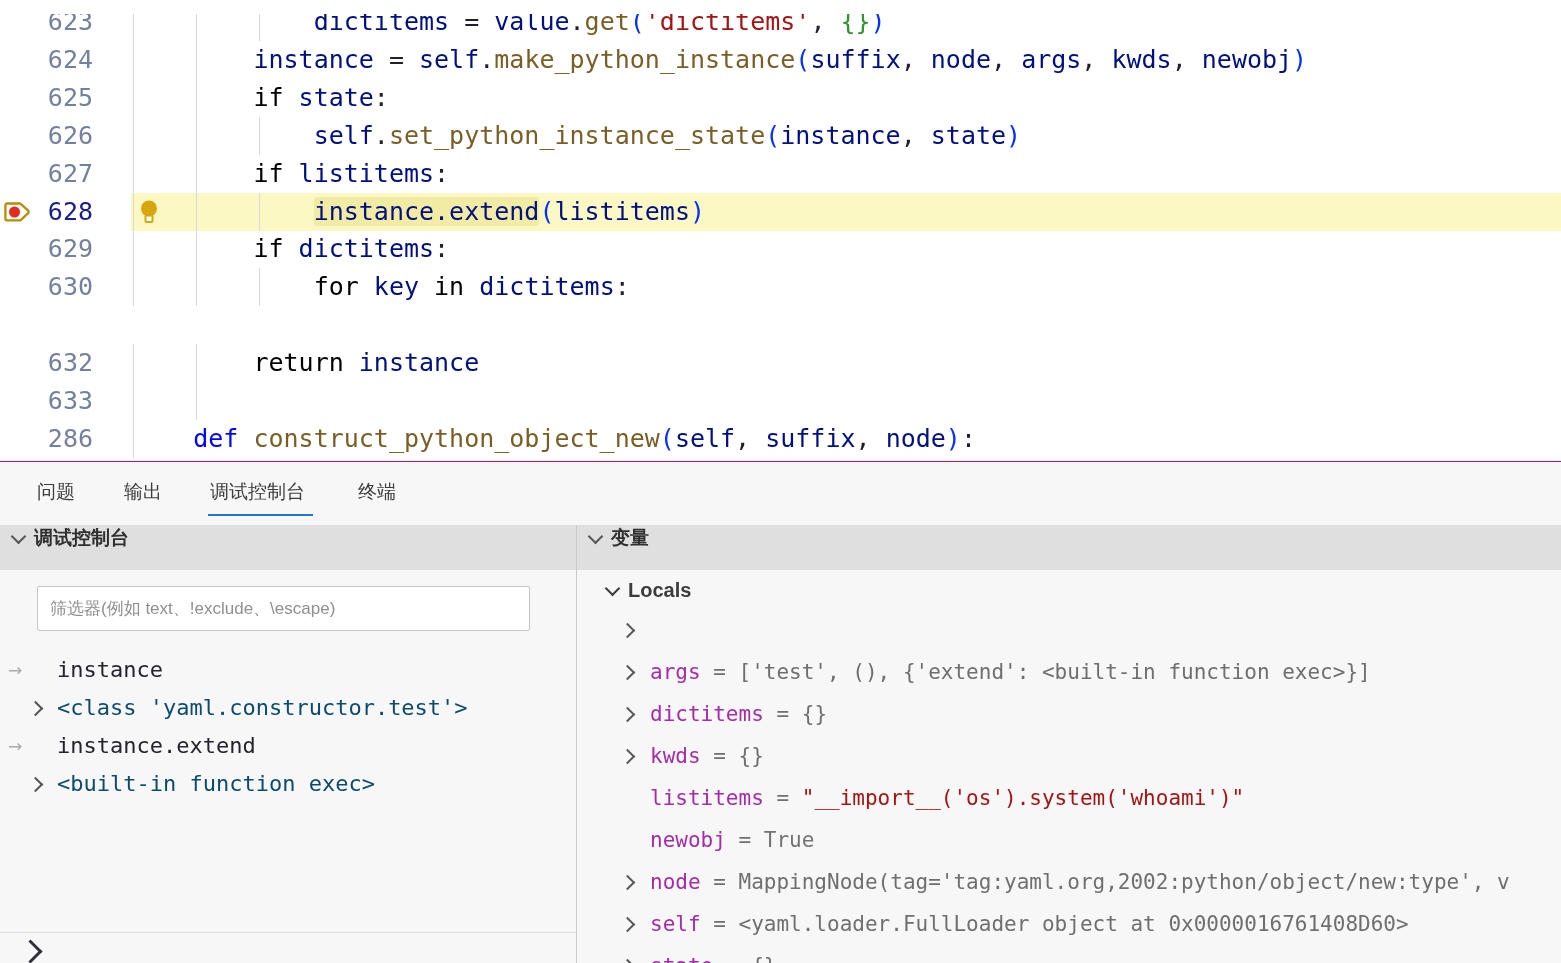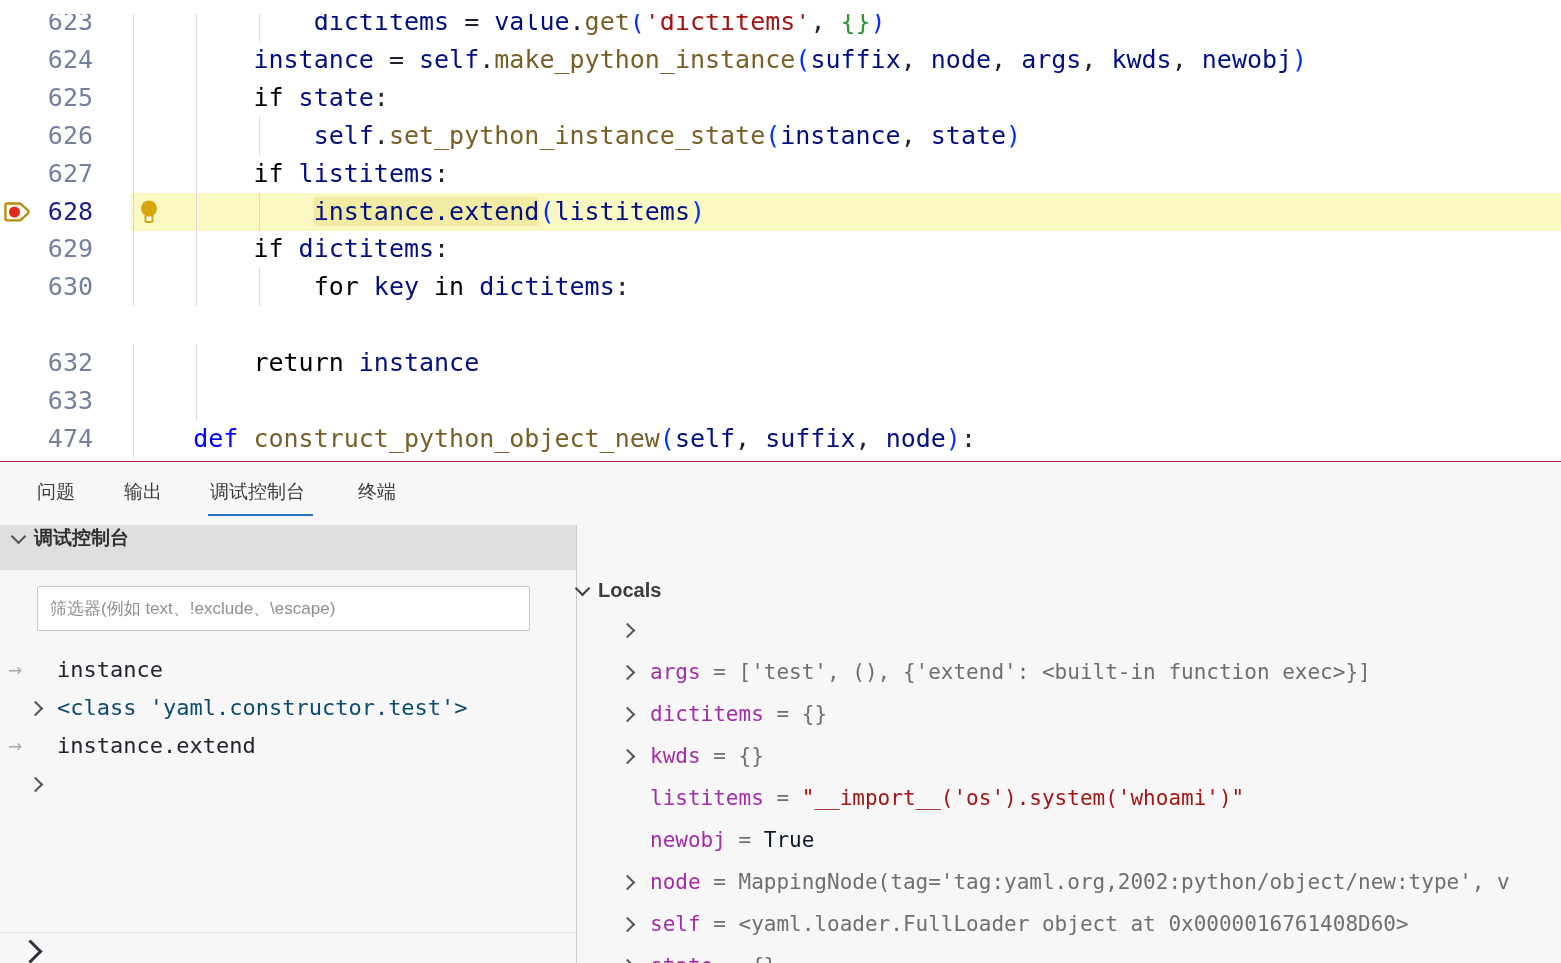--- a/index.html
+++ b/index.html
@@ -39,27 +39,27 @@
   .con-row{position:relative;height:38px;font-family:"DejaVu Sans Mono",monospace;font-size:22px;line-height:38px;}
   .con-arrow{position:absolute;left:8px;top:0;font-size:17px;color:#ABABAB;font-family:"DejaVu Sans",sans-serif;}
   .con-chev{position:absolute;left:30px;top:14px;}
   .con-text{position:absolute;left:57px;white-space:pre;}
   .con-input{color:#24242E;}
   .con-output{color:#0c4a6e;}
   .prompt-sep{position:absolute;left:0;top:470px;width:576px;height:1px;background:#DEDEDE;}
   .prompt{position:absolute;left:22px;top:481px;width:14px;height:14px;
           border-right:3px solid #30303C;border-bottom:3px solid #30303C;transform:rotate(-45deg);}
   
-  .locals-row{position:absolute;left:577px;top:111px;height:34px;line-height:34px;}
+  .locals-row{position:absolute;left:607px;top:111px;height:34px;line-height:34px;}
   .locals-label{font-size:20px;font-weight:bold;color:#3C3C3C;margin-left:10px;}
   .var-rows{position:absolute;left:577px;top:147px;width:984px;overflow:hidden;}
   .var-row{position:relative;height:42px;line-height:42px;font-family:"DejaVu Sans Mono",monospace;font-size:21px;white-space:pre;overflow:hidden;}
   .var-chev{position:absolute;left:45px;top:16px;border-color:#5a5a5a;}
   .var-body{position:absolute;left:73px;white-space:pre;}
-  .vn{color:#A42CA8;}.veq{color:#6F6F6F;}.vv-gray{color:#6F6F6F;}.vv-str{color:#A31515;}.vv-bool{color:#0f172a;}
+  .vn{color:#A42CA8;}.veq{color:#6F6F6F;}.vv-gray{color:#6F6F6F;}.vv-str{color:#A31515;}.vv-bool{color:#737373;}
   .statusbar{position:absolute;left:0;top:955px;width:1561px;height:8px;background:#F2695C;z-index:9;}
 </style>
 </head>
 <body>
 
 <div class="screen">
 
   <div class="editor" id="editor">
       <div class="code-row" style="top: -11px;">
         <div class="guide" style="left: 133px;"></div>
@@ -121,21 +121,21 @@
         <div class="codeline"><span class="tk-pln">        </span><span class="tk-kw">return</span><span class="tk-pln"> </span><span class="tk-var">instance</span></div>
       </div>
       <div class="code-row" style="top: 368px;">
         <div class="guide" style="left: 133px;"></div>
         <div class="guide" style="left: 196px;"></div>
         <div class="lnum">633</div>
         <div class="codeline"></div>
       </div>
       <div class="code-row" style="top: 405.9px;">
         <div class="guide" style="left: 133px;"></div>
-        <div class="lnum">474</div>
+        <div class="lnum">286</div>
         <div class="codeline"><span class="tk-pln">    </span><span class="tk-def">def</span><span class="tk-pln"> </span><span class="tk-fn">construct_python_object_new</span><span class="tk-b1">(</span><span class="tk-var">self</span><span class="tk-pln">, </span><span class="tk-var">suffix</span><span class="tk-pln">, </span><span class="tk-var">node</span><span class="tk-b1">)</span><span class="tk-pln">:</span></div>
       </div>
       <svg class="abs" style="left:4px;top:185.5px" width="28" height="24" viewBox="0 0 28 24">
         <path d="M3 3.5 h12.5 a2.2 2.2 0 0 1 1.45 .55 l7.0 6.4 a2 2 0 0 1 0 3.0 l-7.0 6.4 a2.2 2.2 0 0 1 -1.45 .55 H3 a1.6 1.6 0 0 1 -1.6 -1.6 v-13.7 a1.6 1.6 0 0 1 1.6 -1.6 z" fill="#FFFDF2" stroke="#B68C0A" stroke-width="2.3"></path>
         <circle cx="10.5" cy="12" r="5.5" fill="#E02B20"></circle>
       </svg>
       <svg class="abs" style="left:139px;top:185.5px" width="20" height="25" viewBox="0 0 20 25">
         <circle cx="10" cy="8.5" r="8" fill="#D7A50C"></circle>
         <rect x="6.5" y="15.5" width="7" height="6.5" rx="1" fill="#fff" stroke="#D7A50C" stroke-width="2"></rect>
       </svg>
@@ -145,38 +145,42 @@
     <div class="tabbar" id="tabbar">
         <div class="ptab" style="left: 37px;"><span>问题</span></div>
         <div class="ptab" style="left: 124px;"><span>输出</span></div>
         <div class="ptab" style="left: 210px;"><span>调试控制台</span><div class="underline"></div></div>
         <div class="ptab" style="left: 358px;"><span>终端</span></div>
       </div>
 
     <div class="band" style="left:0;width:576px;">
       <span class="chev down" style="margin-left:13px;margin-bottom:2px;"></span><span class="band-label">调试控制台</span>
     </div>
+    <div class="band" style="left:577px;width:984px;">
+      <span class="chev down" style="margin-left:13px;margin-bottom:2px;"></span><span class="band-label">变量</span>
+    </div>
     <div class="divider"></div>
 
     <input class="filter" placeholder="筛选器(例如 text、!exclude、\escape)" style="">
     <div class="console-rows" id="conrows">
         <div class="con-row">
           <span class="con-arrow">→</span>
           <span class="con-text con-input">instance</span>
         </div>
         <div class="con-row">
           <span class="chev right con-chev"></span>
           <span class="con-text con-output">&lt;class 'yaml.constructor.test'&gt;</span>
         </div>
         <div class="con-row">
           <span class="con-arrow">→</span>
           <span class="con-text con-input">instance.extend</span>
         </div>
         <div class="con-row">
           <span class="chev right con-chev"></span>
+          <span class="con-text con-output">&lt;built-in function exec&gt;</span>
         </div>
       </div>
     <div class="prompt-sep"></div>
     <div class="prompt"></div>
 
     <div class="locals-row">
       <span class="chev down" style="border-color:#3C3C3C;margin-bottom:3px;"></span><span class="locals-label">Locals</span>
     </div>
     <div class="var-rows" id="varrows">
         <div class="var-row"><span class="chev right var-chev"></span></div>

